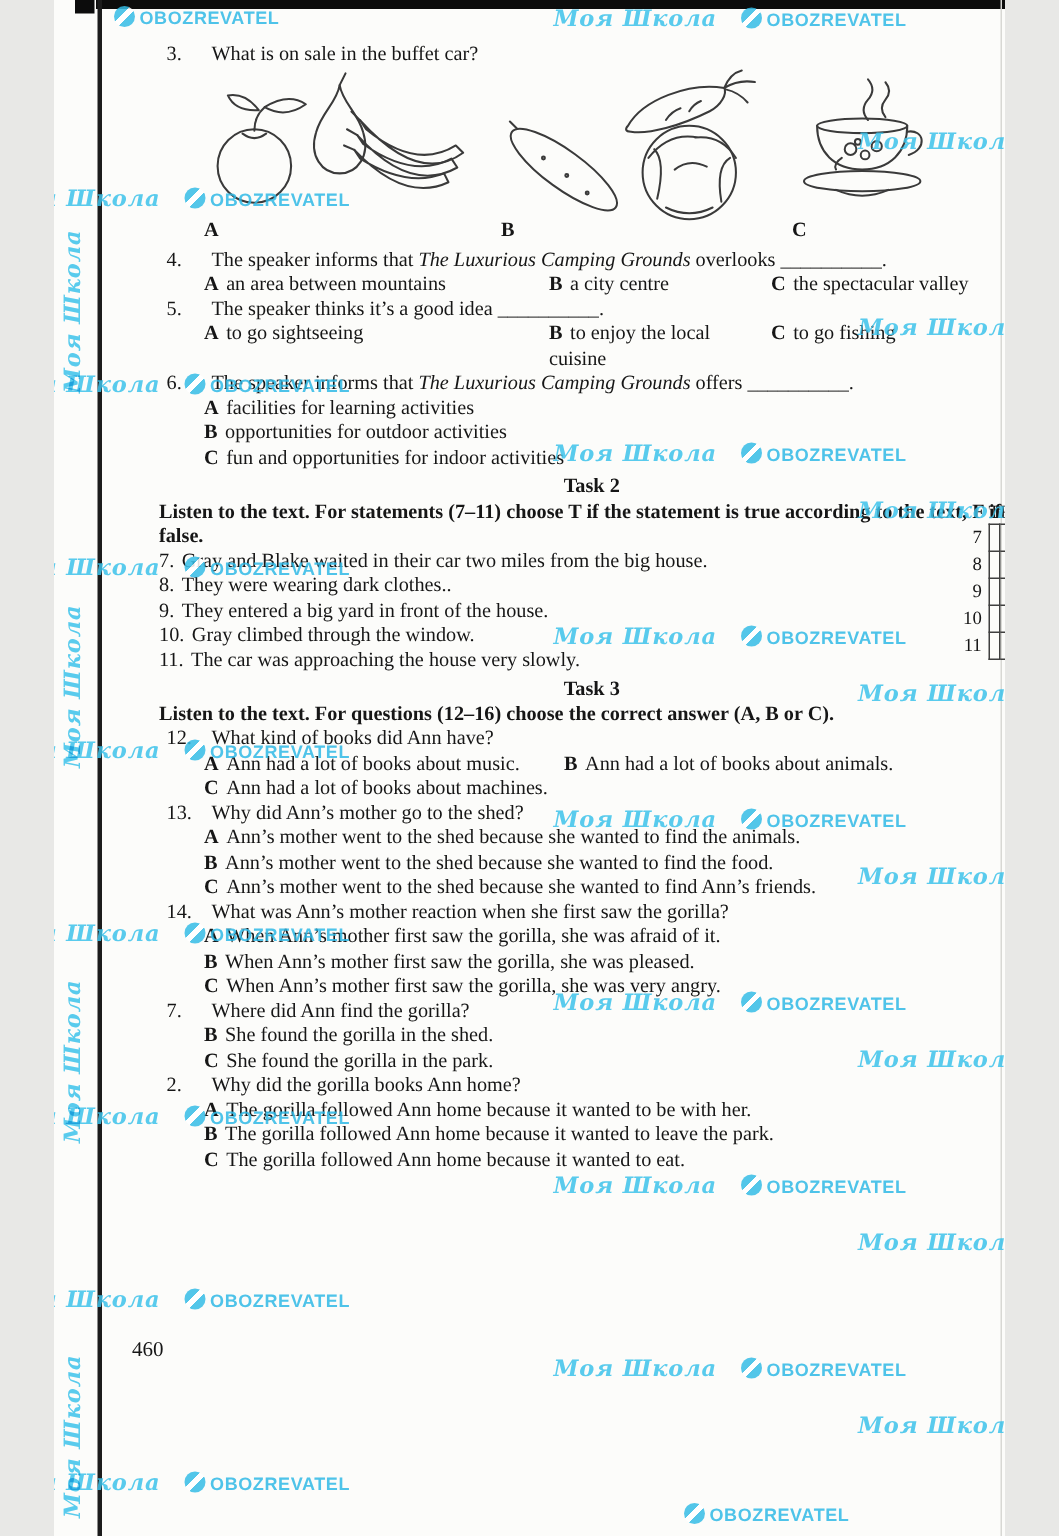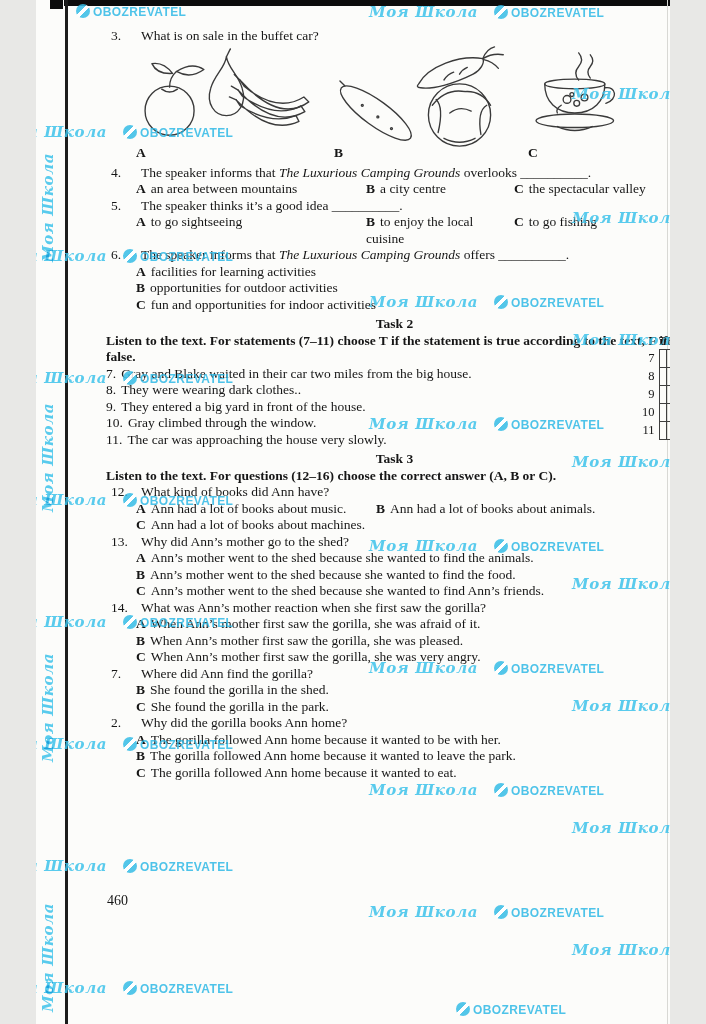--- a/index.html
+++ b/index.html
@@ -55,21 +55,21 @@
   .fig-label { position:absolute; top:100px; font-weight:bold; }
 
   
   .tf { position:absolute; left:606px; top:334px; z-index:2; font-size:12.5px; line-height:normal; }
   .tf table { border-collapse:collapse; }
   .tf td { padding:0; }
   .tf .cell { border:1px solid #3f3f3f; width:19px; height:17px; }
   .tf .rowlab { border:none; width:18px; text-align:right; padding-right:4px; }
   .tf .hdr td { border:none; text-align:center; height:15px; }
 
-  .page-number { position:absolute; left:71px; top:893px; font-size:14px; z-index:2; }
+  .page-number { position:absolute; left:52px; top:893px; font-size:14px; z-index:2; }
 </style>
 </head>
 <body>
 
 <div class="page">
 
   <div class="scan-top"></div>
   <div class="scan-notch"></div>
   <div class="scan-left"></div>
   <div class="scan-right"></div>

